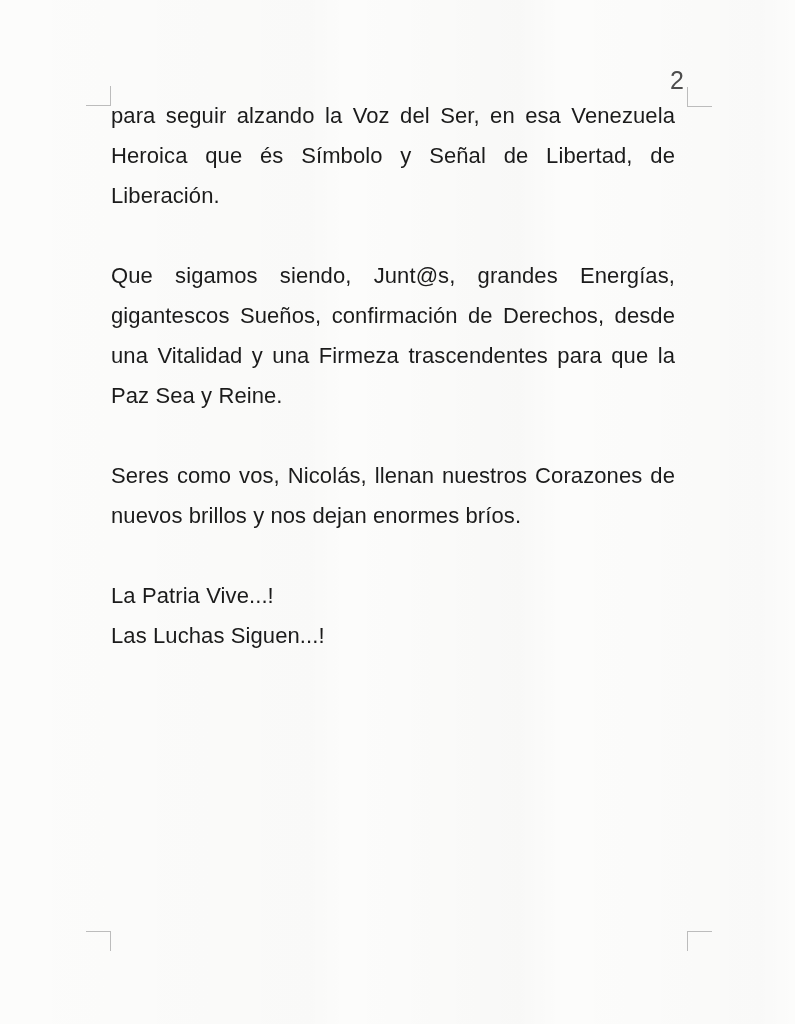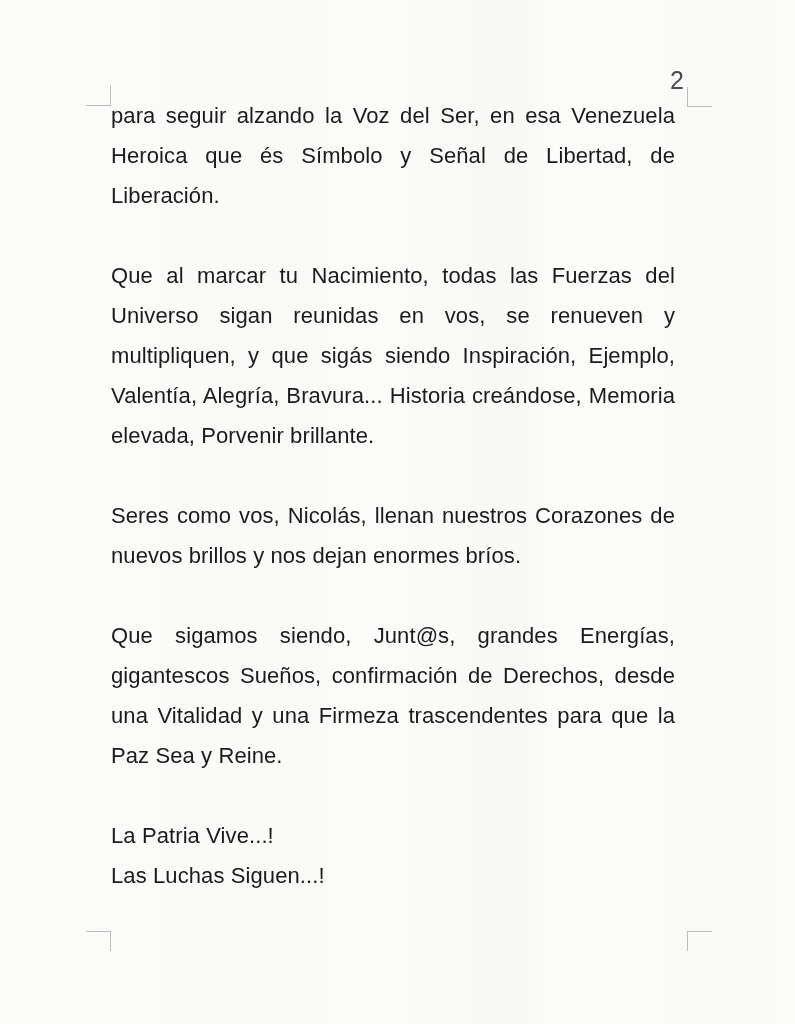--- a/index.html
+++ b/index.html
@@ -75,18 +75,17 @@
 
 <div class="page-number">2</div>
 
 <div class="corner corner-tl"></div>
 <div class="corner corner-tr"></div>
 <div class="corner corner-bl"></div>
 <div class="corner corner-br"></div>
 
 <div class="text-block">
   <p>para seguir alzando la Voz del Ser, en esa Venezuela Heroica que és Símbolo y Señal de Libertad, de Liberación.</p>
-  <p>Que al marcar tu Nacimiento, todas las Fuerzas del Universo sigan reunidas en vos, se renueven y multipliquen, y que sigás siendo Inspiración, Ejemplo, Valentía, Alegría, Bravura... Historia creándose, Memoria elevada, Porvenir brillante.</p>
+  <p>Que sigamos siendo, Junt@s, grandes Energías, gigantescos Sueños, confirmación de Derechos, desde una Vitalidad y una Firmeza trascendentes para que la Paz Sea y Reine.</p>
   <p>Seres como vos, Nicolás, llenan nuestros Corazones de nuevos brillos y nos dejan enormes bríos.</p>
-  <p>Que sigamos siendo, Junt@s, grandes Energías, gigantescos Sueños, confirmación de Derechos, desde una Vitalidad y una Firmeza trascendentes para que la Paz Sea y Reine.</p>
   <p class="closing-line">La Patria Vive...!</p>
   <p class="closing-line">Las Luchas Siguen...!</p>
 </div>
 
 </body></html>

